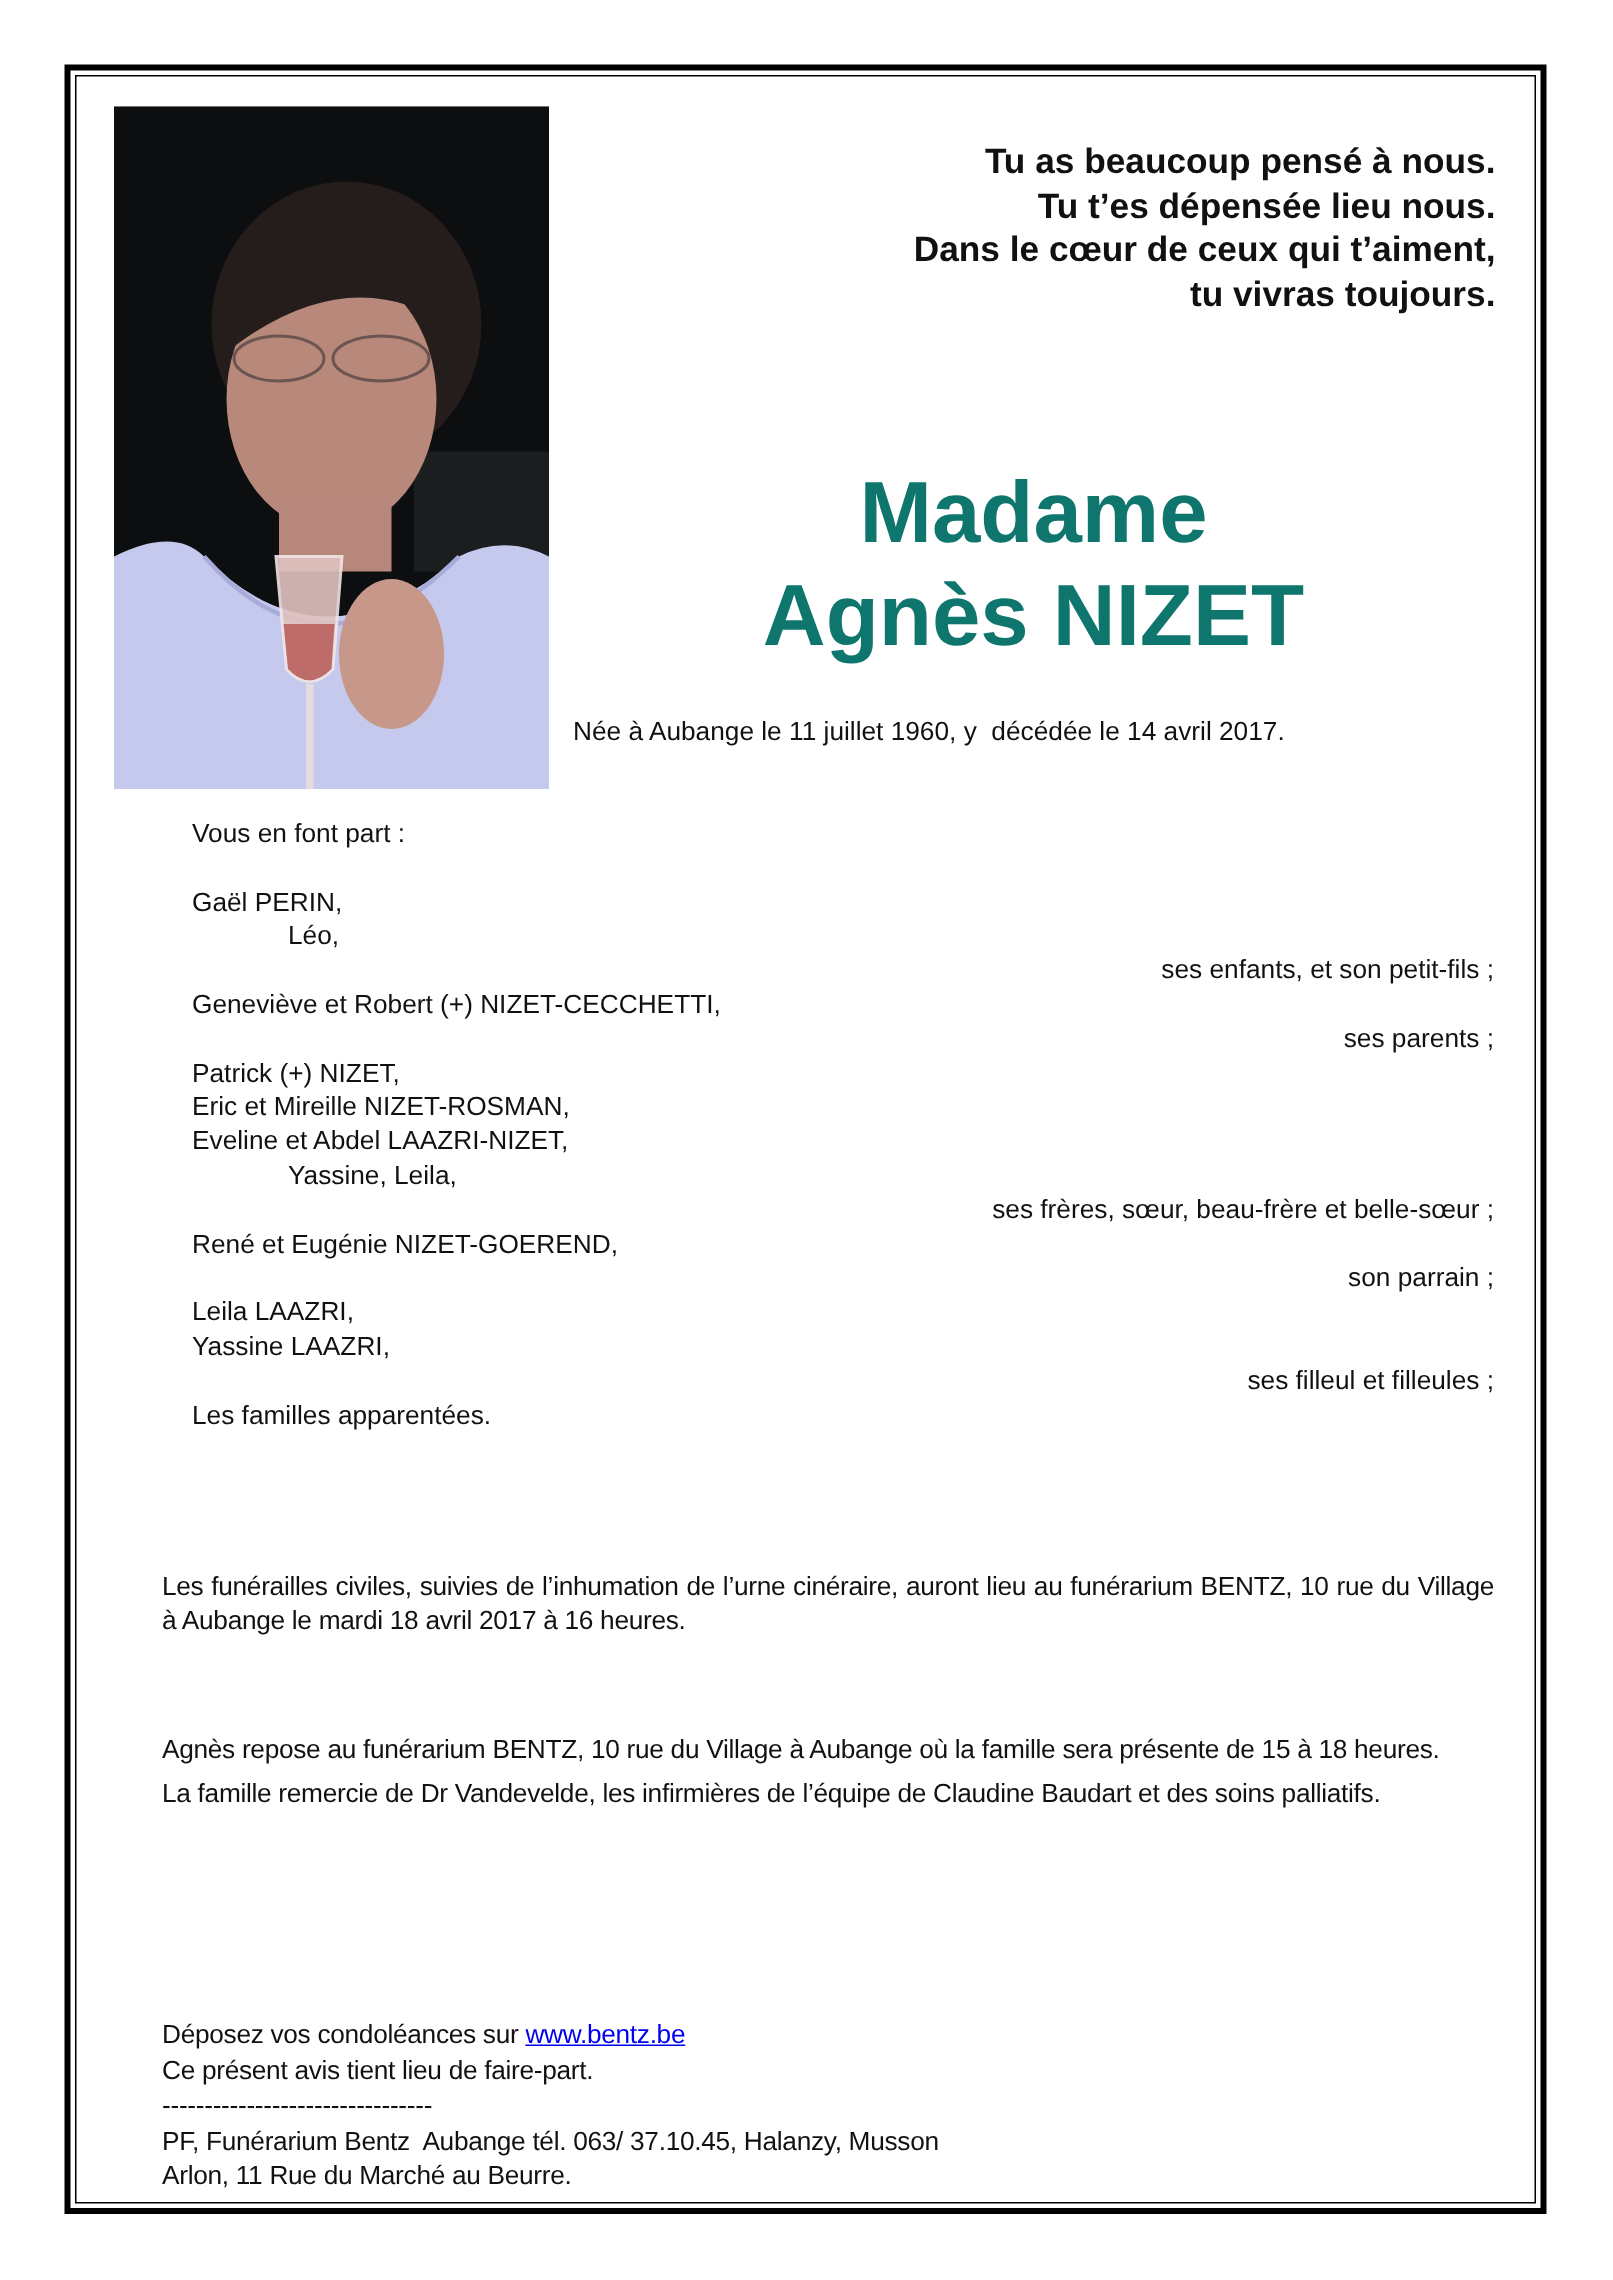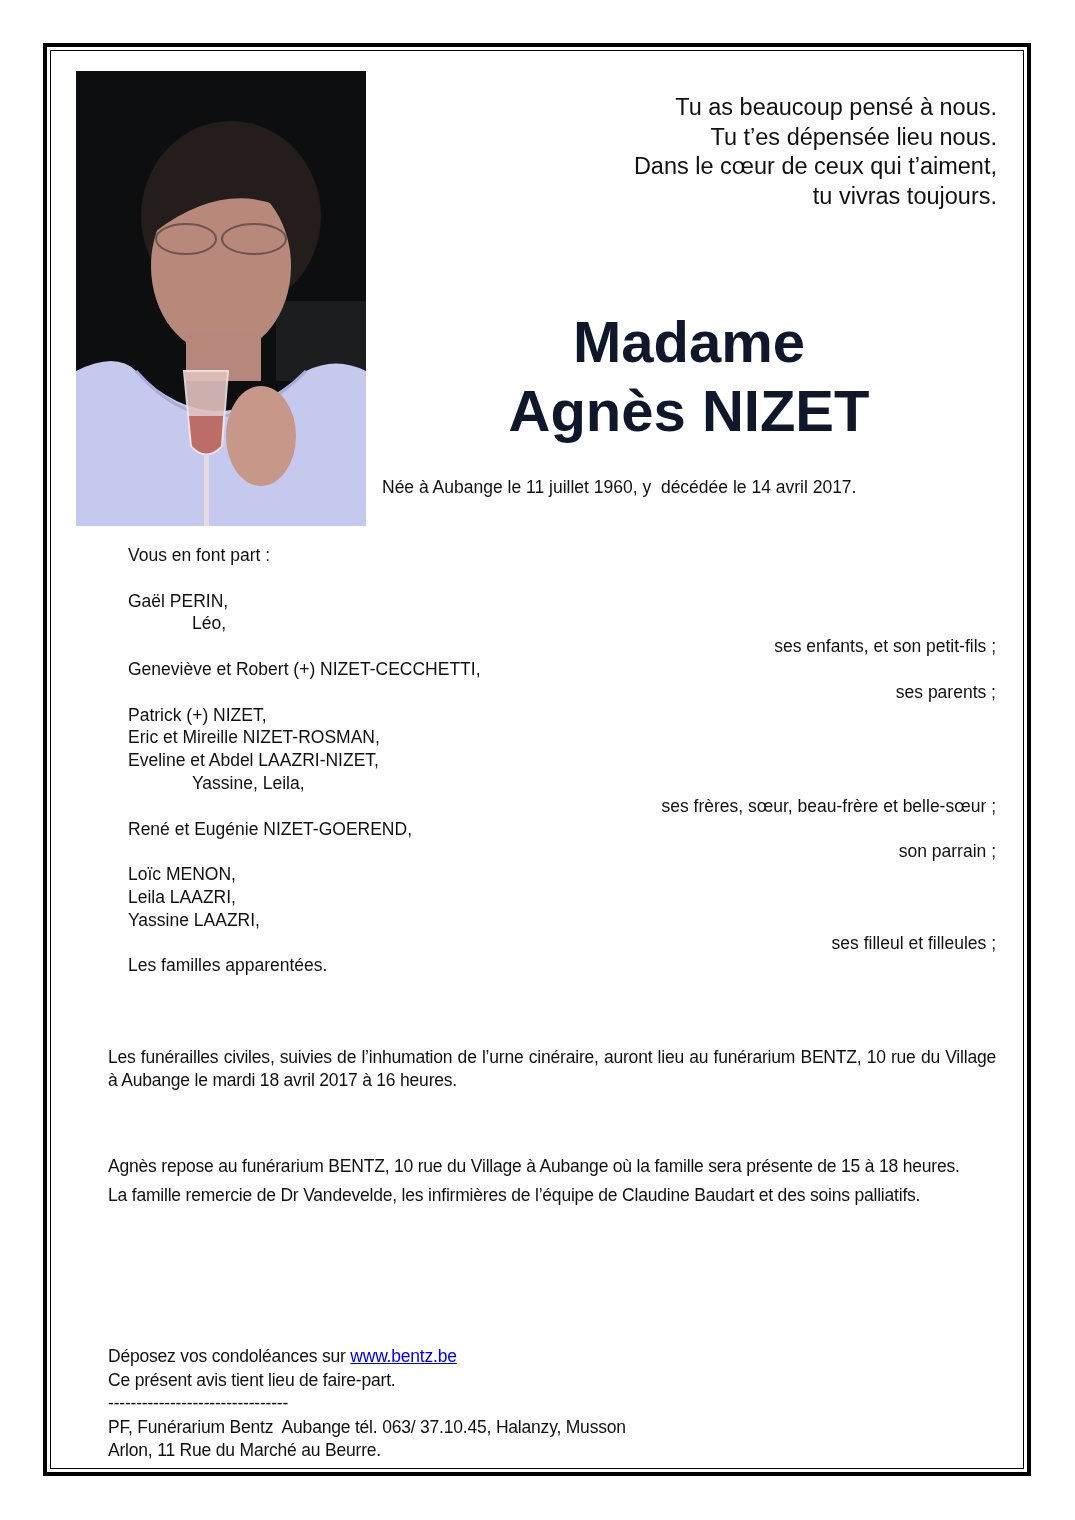--- a/index.html
+++ b/index.html
@@ -1,23 +1,23 @@
 <!DOCTYPE html>
 <html><head>
 <meta charset="utf-8">
 <style>
   html, body { margin:0; padding:0; background:#ffffff; }
   body { width:1075px; height:1520px; position:relative; font-family:"Liberation Sans", sans-serif; color:#111; overflow:hidden; }
   .frame-outer { position:absolute; left:43px; top:43px; width:988px; height:1433px; border:4px solid #000; box-sizing:border-box; }
   .frame-inner { position:absolute; left:50px; top:50px; width:974px; height:1419px; border:1.5px solid #000; box-sizing:border-box; }
   .photo { position:absolute; left:76px; top:71px; width:290px; height:455px; overflow:hidden; background:#0c0d0e; }
   .photo svg { display:block; width:100%; height:100%; }
-  .poem { position:absolute; right:78px; top:93px; text-align:right; font-weight:normal; font-size:23.5px; line-height:29.5px; color:#111; }
+  .poem { position:absolute; right:78px; top:93px; text-align:right; font-weight:bold; font-size:23.5px; line-height:29.5px; color:#111; }
   .poem div { white-space:nowrap; }
-  .title { position:absolute; left:385px; width:608px; text-align:center; font-weight:bold; font-size:58px; line-height:68px; color:#0f172a; }
+  .title { position:absolute; left:385px; width:608px; text-align:center; font-weight:bold; font-size:58px; line-height:68px; color:#0f766e; }
   .title.l1 { top:308px; }
   .title.l2 { top:377px; }
   .birth { position:absolute; left:382px; top:477px; font-size:17.5px; white-space:pre; }
   .body-text { position:absolute; left:108px; width:888px; font-size:17.5px; line-height:22.8px; }
   .line { height:22.8px; white-space:pre;margin-left:20px; }
   .line.right { text-align:right; }
   .line.indent { padding-left:64px; }
   .blank { height:22.8px; }
   .para { font-size:17.5px; line-height:23px; text-align:justify; font-stretch:condensed; letter-spacing:-0.2px; }
   .para-block { position:absolute; left:108px; width:888px; }
@@ -78,21 +78,20 @@
       <div class="line right">ses enfants, et son petit-fils ;</div>
       <div class="line">Geneviève et Robert (+) NIZET-CECCHETTI,</div>
       <div class="line right">ses parents ;</div>
       <div class="line">Patrick (+) NIZET,</div>
       <div class="line">Eric et Mireille NIZET-ROSMAN,</div>
       <div class="line">Eveline et Abdel LAAZRI-NIZET,</div>
       <div class="line indent">Yassine, Leila,</div>
       <div class="line right">ses frères, sœur, beau-frère et belle-sœur ;</div>
       <div class="line">René et Eugénie NIZET-GOEREND,</div>
       <div class="line right">son parrain ;</div>
-      <div class="line">Loïc MENON,</div>
       <div class="line">Leila LAAZRI,</div>
       <div class="line">Yassine LAAZRI,</div>
       <div class="line right">ses filleul et filleules ;</div>
     </div>
   <div class="line">Les familles apparentées.</div>
 </div>
 
 <div class="para-block" style="top:1046px;">
   <div class="para">Les funérailles civiles, suivies de l’inhumation de l’urne cinéraire, auront lieu au funérarium BENTZ, 10 rue du Village à Aubange le mardi 18 avril 2017 à 16 heures.</div>
 </div>

